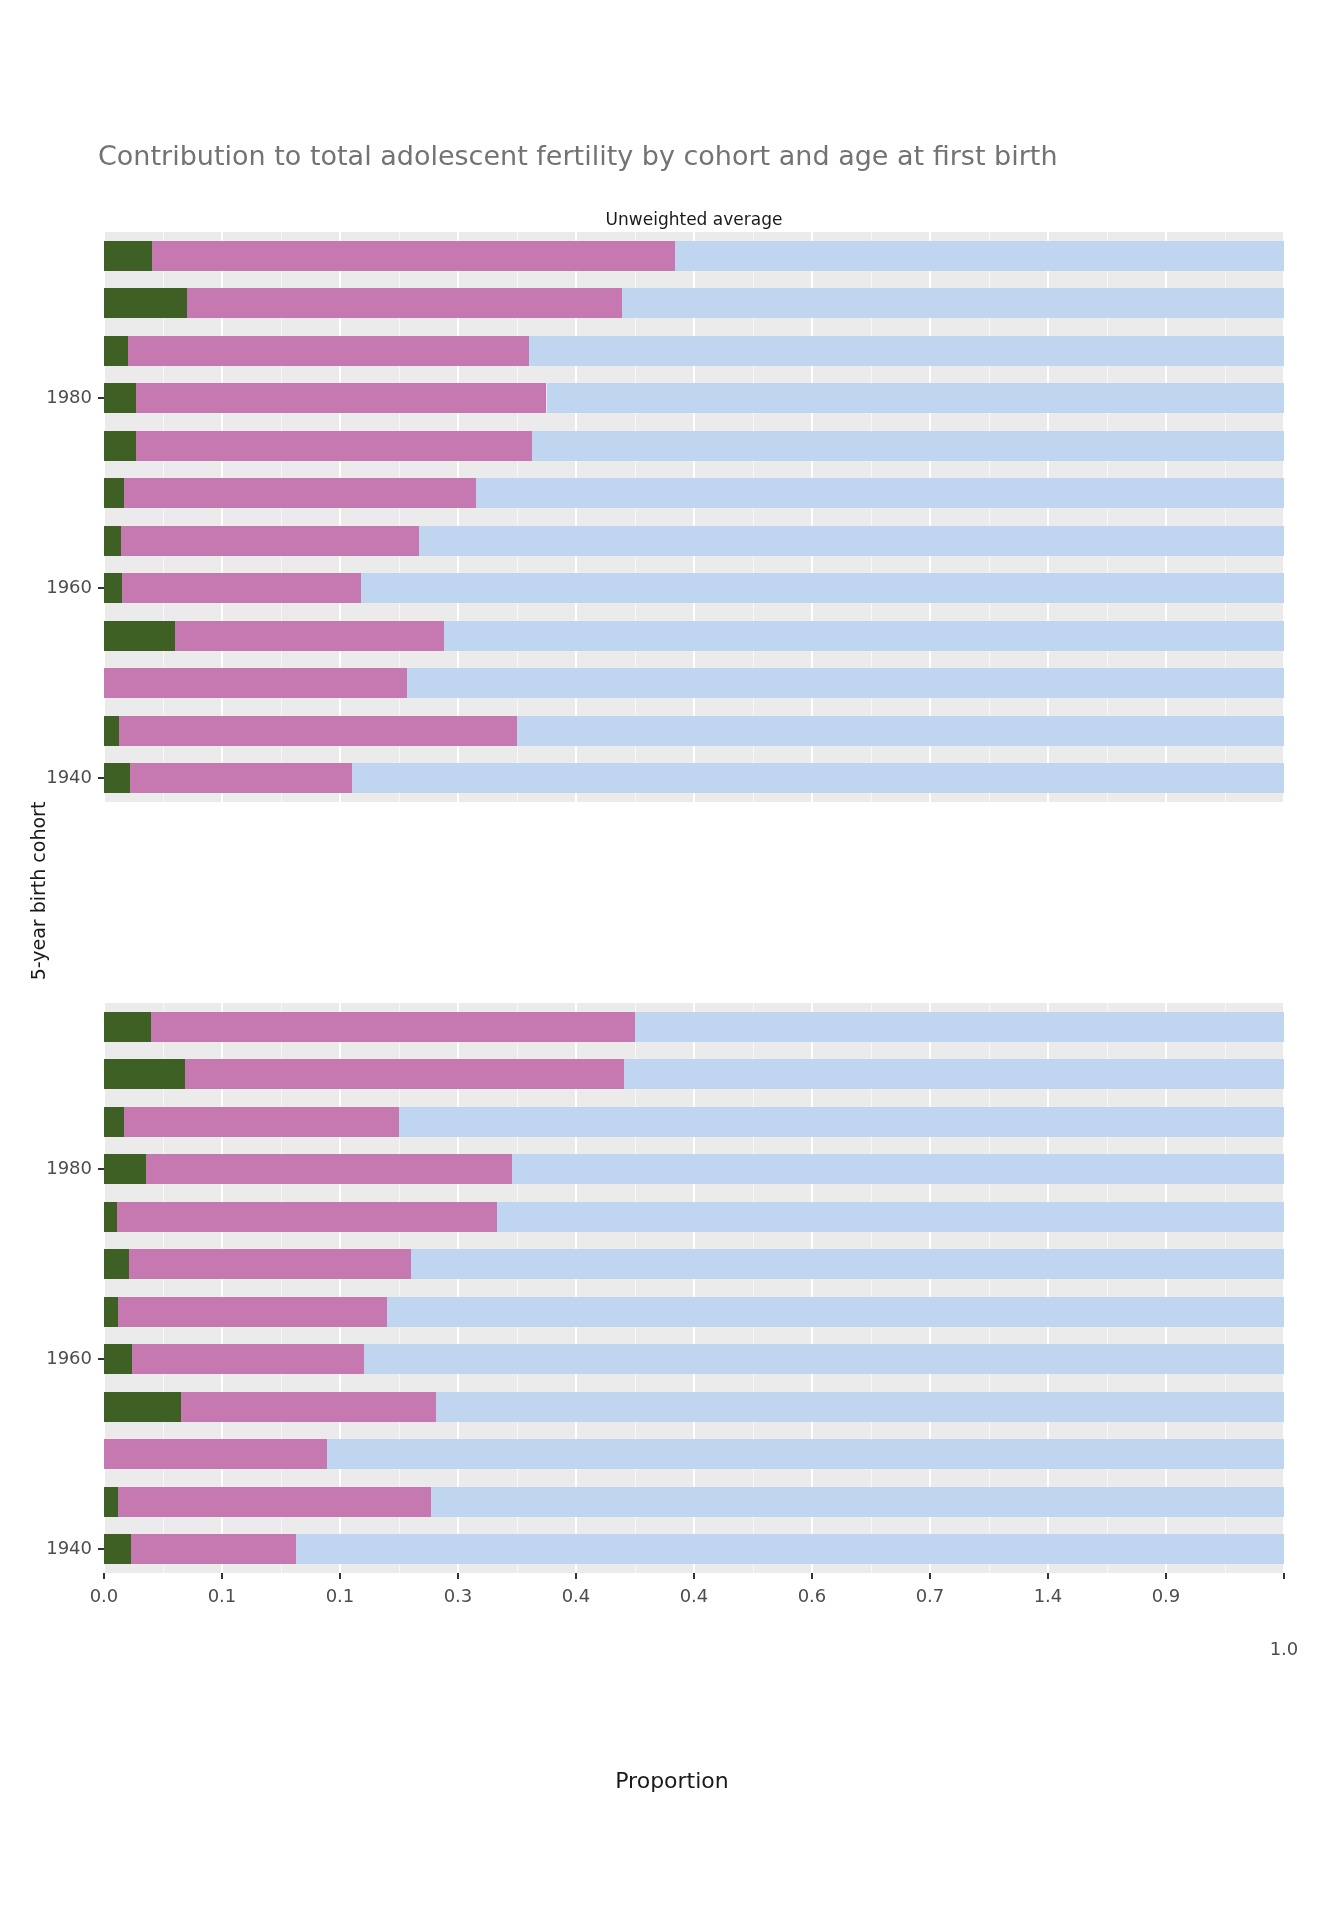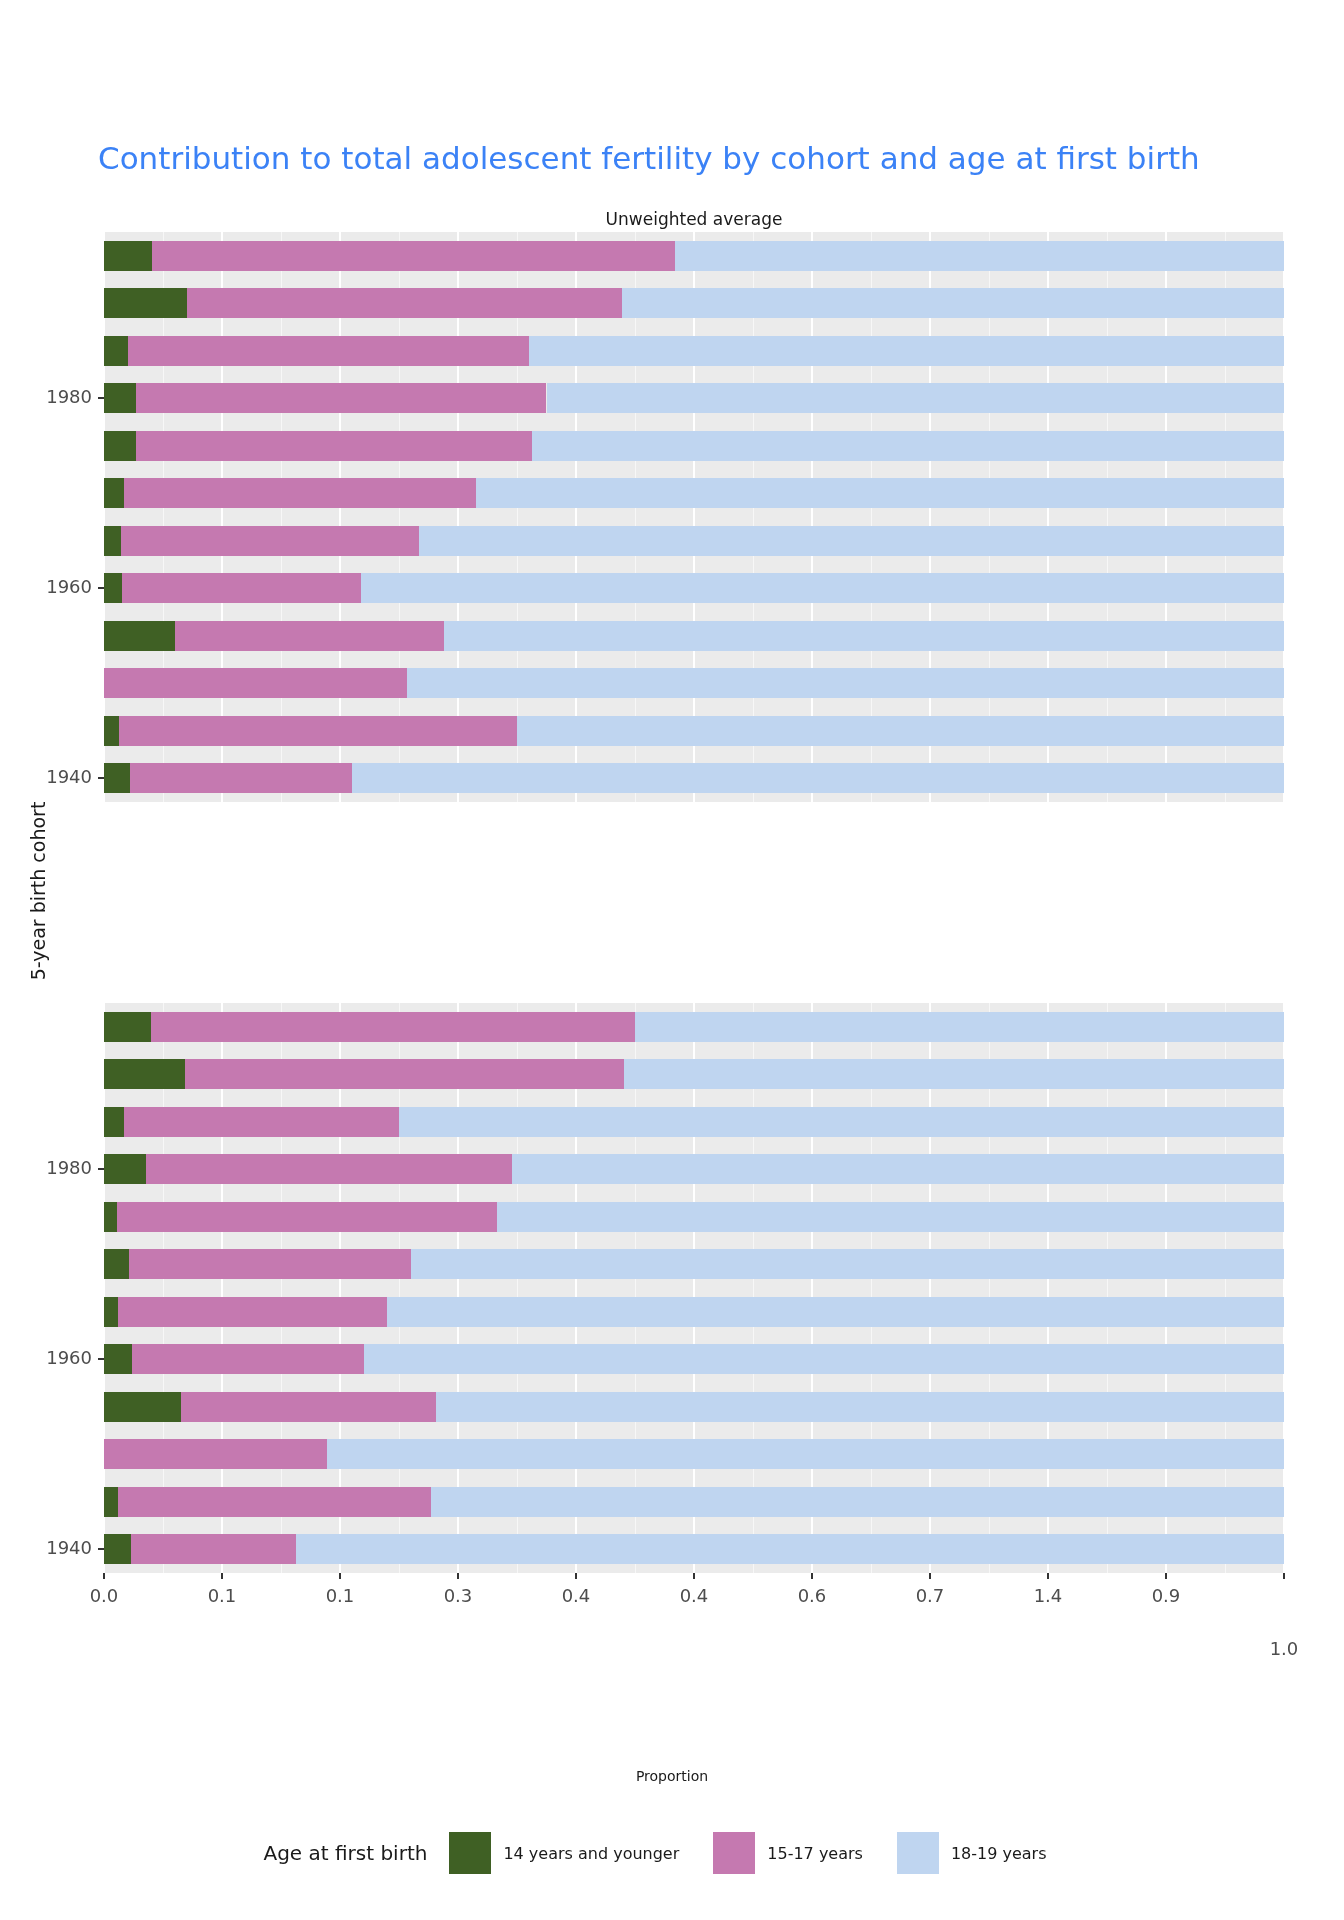--- a/index.html
+++ b/index.html
@@ -16,41 +16,41 @@
   }
   .page {
     position: relative;
     width: 1344px;
     height: 1920px;
   }
   .chart-title {
     position: absolute;
     left: 98px;
     top: 140px;
-    font-size: 31px;
-    color: #3b82f6;
+    font-size: 27px;
+    color: #737373;
     white-space: nowrap;
   }
   .ylabel {
     position: absolute;
     left: -72px;
     top: 880px;
     width: 220px;
     text-align: center;
     font-size: 19px;
     transform: rotate(-90deg);
     color: #1a1a1a;
   }
   .xlabel {
     position: absolute;
     left: 0;
     top: 1768px;
     width: 1344px;
     text-align: center;
-    font-size: 14px;
+    font-size: 22px;
     color: #1a1a1a;
   }
   
   .panel {
     position: absolute;
     left: 104px;
     width: 1180px;
   }
   .panel-strip {
     position: absolute;
@@ -338,37 +338,20 @@
           </div>
           <div class="bar-row" style="top: 531.25px; height: 30px;">
             <div class="seg" style="left: 0px; width: 27.14px; background: rgb(63, 96, 36);"></div>
             <div class="seg" style="left: 27.14px; width: 165.2px; background: rgb(197, 121, 176);"></div>
             <div class="seg" style="left: 192.34px; width: 987.66px; background: rgb(191, 213, 240);"></div>
           </div>
         </div>
       </div>
     </div>
 
-  <div class="legend">
-    <div class="legend-title">Age at first birth</div>
-    <div id="legend-items" style="display:flex;align-items:center;">
-        <div class="legend-item">
-          <div class="legend-key" style="background: rgb(63, 96, 36);"></div>
-          <div class="legend-label">14 years and younger</div>
-        </div>
-        <div class="legend-item">
-          <div class="legend-key" style="background: rgb(197, 121, 176);"></div>
-          <div class="legend-label">15-17 years</div>
-        </div>
-        <div class="legend-item">
-          <div class="legend-key" style="background: rgb(191, 213, 240);"></div>
-          <div class="legend-label">18-19 years</div>
-        </div>
-      </div>
-  </div>
 
 <div class="tick-y" style="top: 386.25px;">1980</div>
     <div class="tick-y-mark" style="top: 397.25px;"></div>
     <div class="tick-y" style="top: 576.25px;">1960</div>
     <div class="tick-y-mark" style="top: 587.25px;"></div>
     <div class="tick-y" style="top: 766.25px;">1940</div>
     <div class="tick-y-mark" style="top: 777.25px;"></div>
     <div class="tick-y" style="top: 1157.25px;">1980</div>
     <div class="tick-y-mark" style="top: 1168.25px;"></div>
     <div class="tick-y" style="top: 1347.25px;">1960</div>

